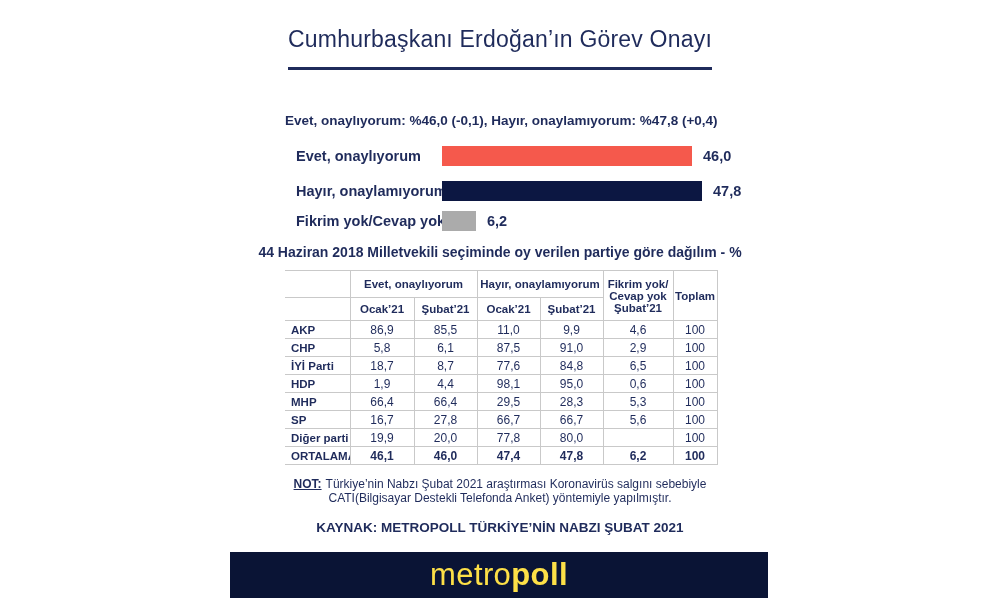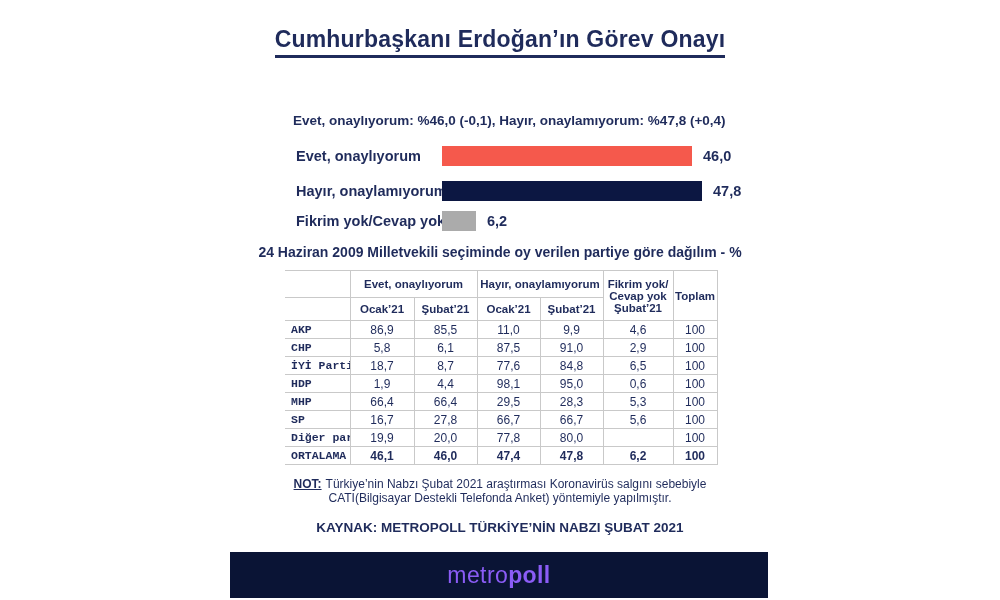--- a/index.html
+++ b/index.html
@@ -10,36 +10,36 @@
     font-family: "Liberation Sans", sans-serif;
     color: #1F2B5B;
     position: relative;
   }
   .page { position: absolute; left: 0; top: 0; width: 1000px; height: 600px; }
 
   
   .title-wrap { position: absolute; top: 26px; left: 0; width: 1000px; text-align: center; }
   .title {
     display: inline-block;
-    font-size: 23px; font-weight: bold;
+    font-size: 23px; font-weight: normal;
     border-bottom: 3px solid #1F2B5B;
-    padding-bottom: 2px;
+    padding-bottom: 14px;
     letter-spacing: 0.2px;
   }
 
   
   .question {
     position: absolute; left: 296px; top: 70px;
     font-size: 13px; font-weight: bold; font-style: italic;
     line-height: 16px;
   }
 
   
   .summary {
-    position: absolute; left: 293px; top: 113px;
+    position: absolute; left: 285px; top: 113px;
     font-size: 13.5px; font-weight: bold;
   }
 
   
   .chart { position: absolute; left: 296px; top: 146px; width: 560px; height: 105px; }
   .chart-row { position: absolute; left: 0; width: 560px; height: 20px; }
   .bar-label { position: absolute; left: 0; top: 0; line-height: 20px; font-size: 14.5px; font-weight: bold; white-space: nowrap; }
   .bar { position: absolute; left: 146px; top: 0; height: 20px; }
   .bar-value { position: absolute; top: 0; line-height: 20px; font-size: 14.5px; font-weight: bold; }
 
@@ -50,41 +50,41 @@
   table.party-table {
     position: absolute; left: 285px; top: 270px;
     width: 432px; border-collapse: collapse; table-layout: fixed;
     font-size: 12px; color: #1F2B5B;
   }
   .party-table th, .party-table td {
     border: 1px solid #C9C9C9;
     padding: 0; text-align: center; vertical-align: middle;
     overflow: hidden; white-space: nowrap;
   }
-  .party-table .no-left { border-left: none; font-family: Liberation Mono, monospace; }
+  .party-table .no-left { border-left: none; }
   .party-table tr.group-row th { height: 26px; font-size: 11.5px; font-weight: bold; }
   .party-table tr.sub-row th { height: 22px; font-size: 11.5px; font-weight: bold; }
   .party-table th.fikrim { font-size: 11px; line-height: 12px; font-weight: bold; }
   .party-table td { height: 17px; font-weight: normal; }
   .party-table td.party { text-align: left; padding-left: 6px; font-size: 11.5px; font-weight: bold; }
   .party-table tr.row-bold td { font-weight: bold; }
 
   
   .notes { position: absolute; top: 477px; left: 230px; width: 540px; text-align: center; font-size: 12px; line-height: 14px; }
   .not-label { font-weight: bold; text-decoration: underline; margin-right: 4px; }
   .kaynak { position: absolute; top: 520px; left: 230px; width: 540px; text-align: center; font-size: 13.5px; font-weight: bold; }
 
   
   .footer-bar {
     position: absolute; left: 230px; top: 552px;
     width: 538px; height: 46px;
     background: #0A1435;
     display: flex; align-items: center; justify-content: center;
   }
-  .logo { color: #8b5cf6; font-size: 23px; letter-spacing: 0.4px; }
+  .logo { color: #fde047; font-size: 31px; letter-spacing: 0.4px; }
   .logo .lt { font-weight: 400; }
   .logo .bd { font-weight: 700; }
 </style>
 </head>
 <body>
 
 <div class="page">
 
   <div class="title-wrap">
     <span class="title">Cumhurbaşkanı Erdoğan’ın Görev Onayı</span>
@@ -104,21 +104,21 @@
         <div class="bar" style="width: 260px; background: rgb(12, 23, 66);"></div>
         <span class="bar-value" style="left: 417px;">47,8</span>
       </div>
       <div class="chart-row" style="top: 65px;">
         <span class="bar-label">Fikrim yok/Cevap yok</span>
         <div class="bar" style="width: 34px; background: rgb(171, 171, 171);"></div>
         <span class="bar-value" style="left: 191px;">6,2</span>
       </div>
     </div>
 
-  <div class="table-title">24 Haziran 2009 Milletvekili seçiminde oy verilen partiye göre dağılım - %</div>
+  <div class="table-title">44 Haziran 2018 Milletvekili seçiminde oy verilen partiye göre dağılım - %</div>
 
   <table class="party-table">
     <colgroup>
       <col style="width:65px">
         <col style="width:64px">
         <col style="width:63px">
       <col style="width:63px">
         <col style="width:63px">
         <col style="width:70px">
         <col style="width:44px">

